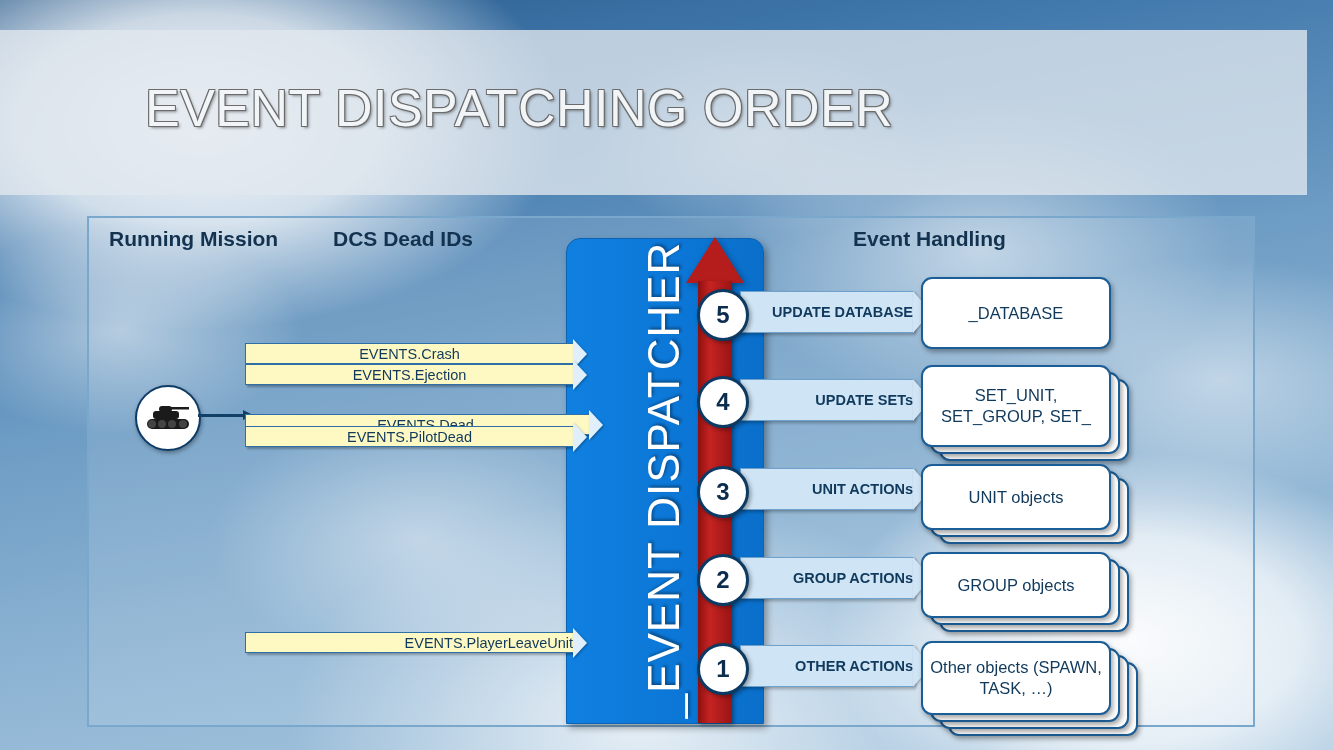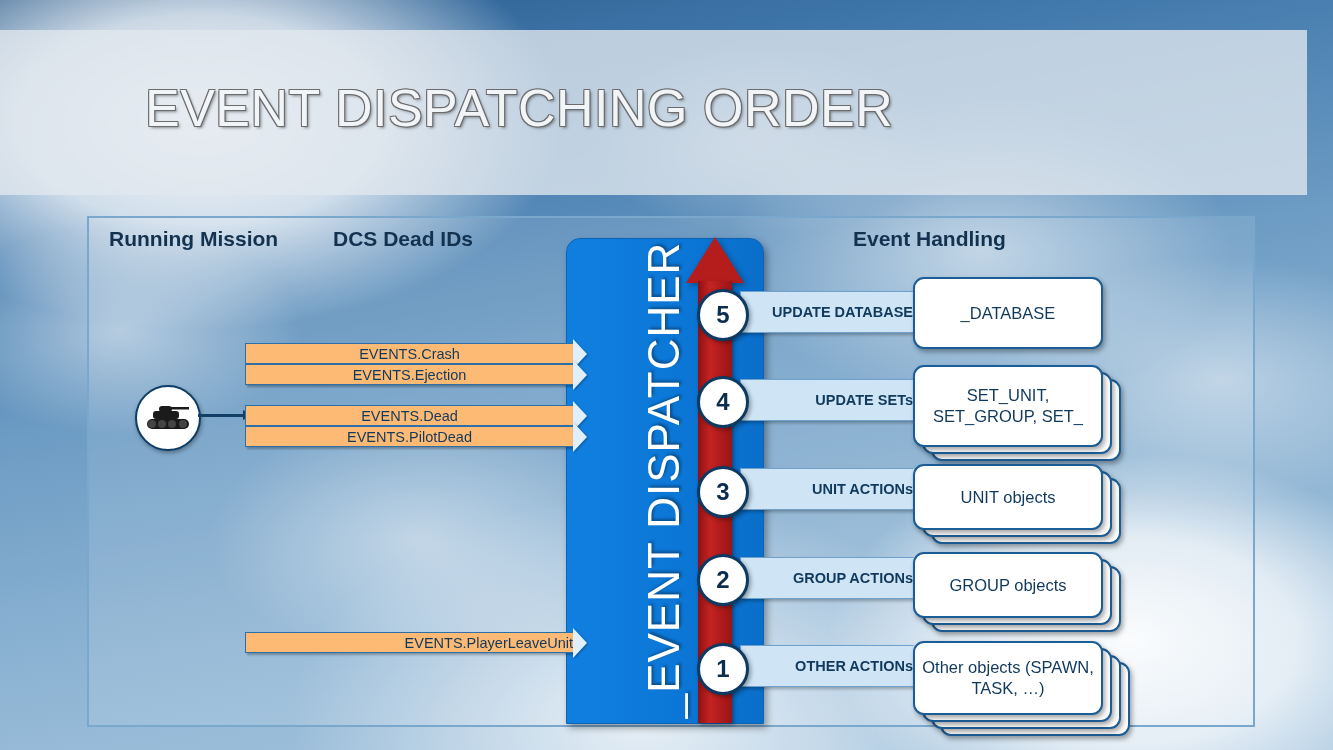--- a/index.html
+++ b/index.html
@@ -101,32 +101,32 @@
   .tank-line:after{
     content:"";position:absolute;right:-9px;top:-4px;width:0;height:0;
     border-top:5.5px solid transparent;border-bottom:5.5px solid transparent;border-left:10px solid #123f66;
   }
 
   
   .evt{
     position:absolute;height:19px;
     display:flex;align-items:center;justify-content:center;
     font-size:14.5px;color:#10395c;
-    background:#fdba74;border:1px solid #2f6fa8;
+    background:#fef9c3;border:1px solid #2f6fa8;
     box-shadow:1.5px 1.5px 2px rgba(0,0,0,.28);
   }
   .evt .tip{
     position:absolute;right:-14px;top:-5.5px;width:0;height:0;
     border-top:15px solid transparent;border-bottom:15px solid transparent;
     border-left:14px solid #dff0fc;
     filter:drop-shadow(1px 1px 1px rgba(0,0,0,.3));
   }
   .evt.e1{left:245px;top:343px;width:327px;}
   .evt.e2{left:245px;top:364px;width:327px;}
-  .evt.e3{left:245px;top:405px;width:327px;}
+  .evt.e3{left:245px;top:414px;width:327px;padding-left:16px;}
   .evt.e4{left:245px;top:426px;width:327px;}
   .evt.e5{left:245px;top:632px;width:327px;justify-content:flex-end;}
 
   
   .circle{
     position:absolute;width:46px;height:46px;border-radius:50%;
     background:#ffffff;border:3px solid #0c3a63;
     display:flex;align-items:center;justify-content:center;
     font-size:24px;font-weight:bold;color:#0c2d4d;
     box-shadow:2px 2px 4px rgba(0,0,0,.35);
@@ -158,20 +158,21 @@
   .a2{left:740px;top:557px;width:172px;}
   .a1{left:740px;top:645px;width:172px;}
 
   
   .card{
     position:absolute;
     background:#ffffff;border:2px solid #1b5d96;border-radius:11px;
     display:flex;align-items:center;justify-content:center;text-align:center;
     font-size:16.5px;color:#10395c;line-height:1.25;
     box-shadow:2px 3px 5px rgba(0,0,0,.35);
+    margin-left:8px;
   }
   .r5{left:913px;top:277px;width:186px;height:68px;}
   .r4a{left:931px;top:379px;width:186px;height:78px;}
   .r4b{left:922px;top:372px;width:186px;height:78px;}
   .r4c{left:913px;top:365px;width:186px;height:78px;}
   .r3a{left:931px;top:478px;width:186px;height:62px;}
   .r3b{left:922px;top:471px;width:186px;height:62px;}
   .r3c{left:913px;top:464px;width:186px;height:62px;}
   .r2a{left:931px;top:566px;width:186px;height:62px;}
   .r2b{left:922px;top:559px;width:186px;height:62px;}

